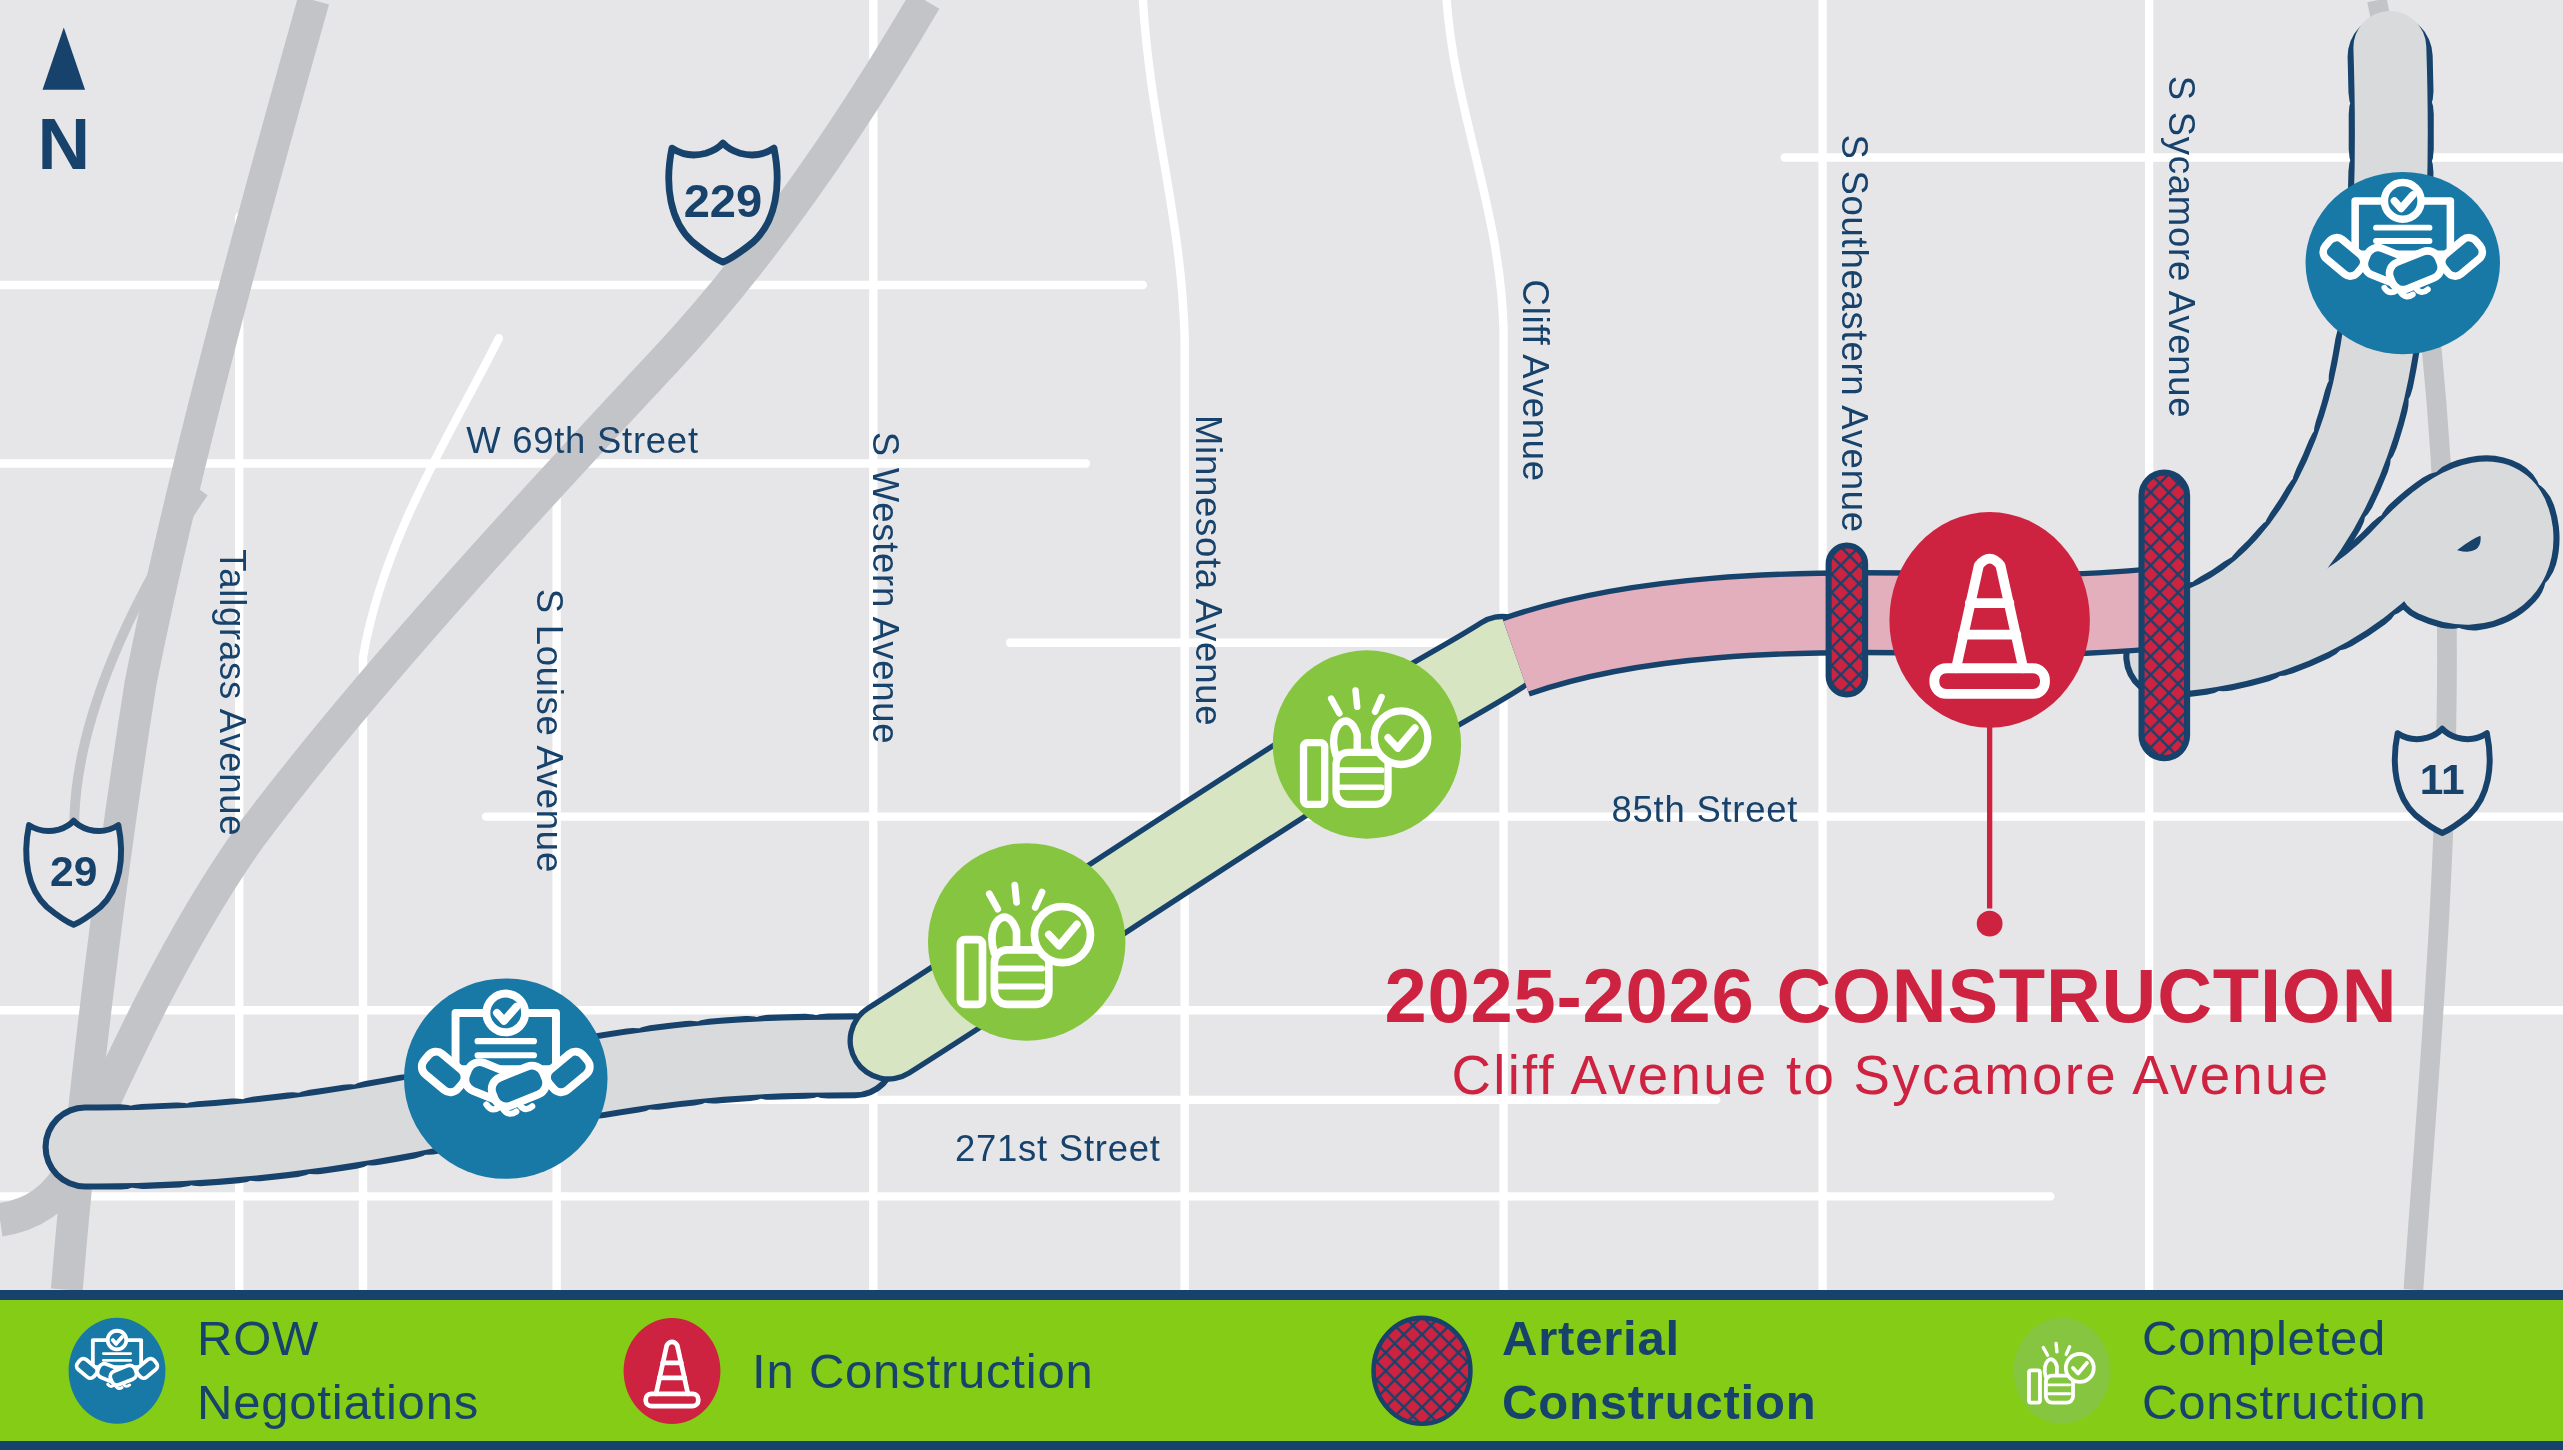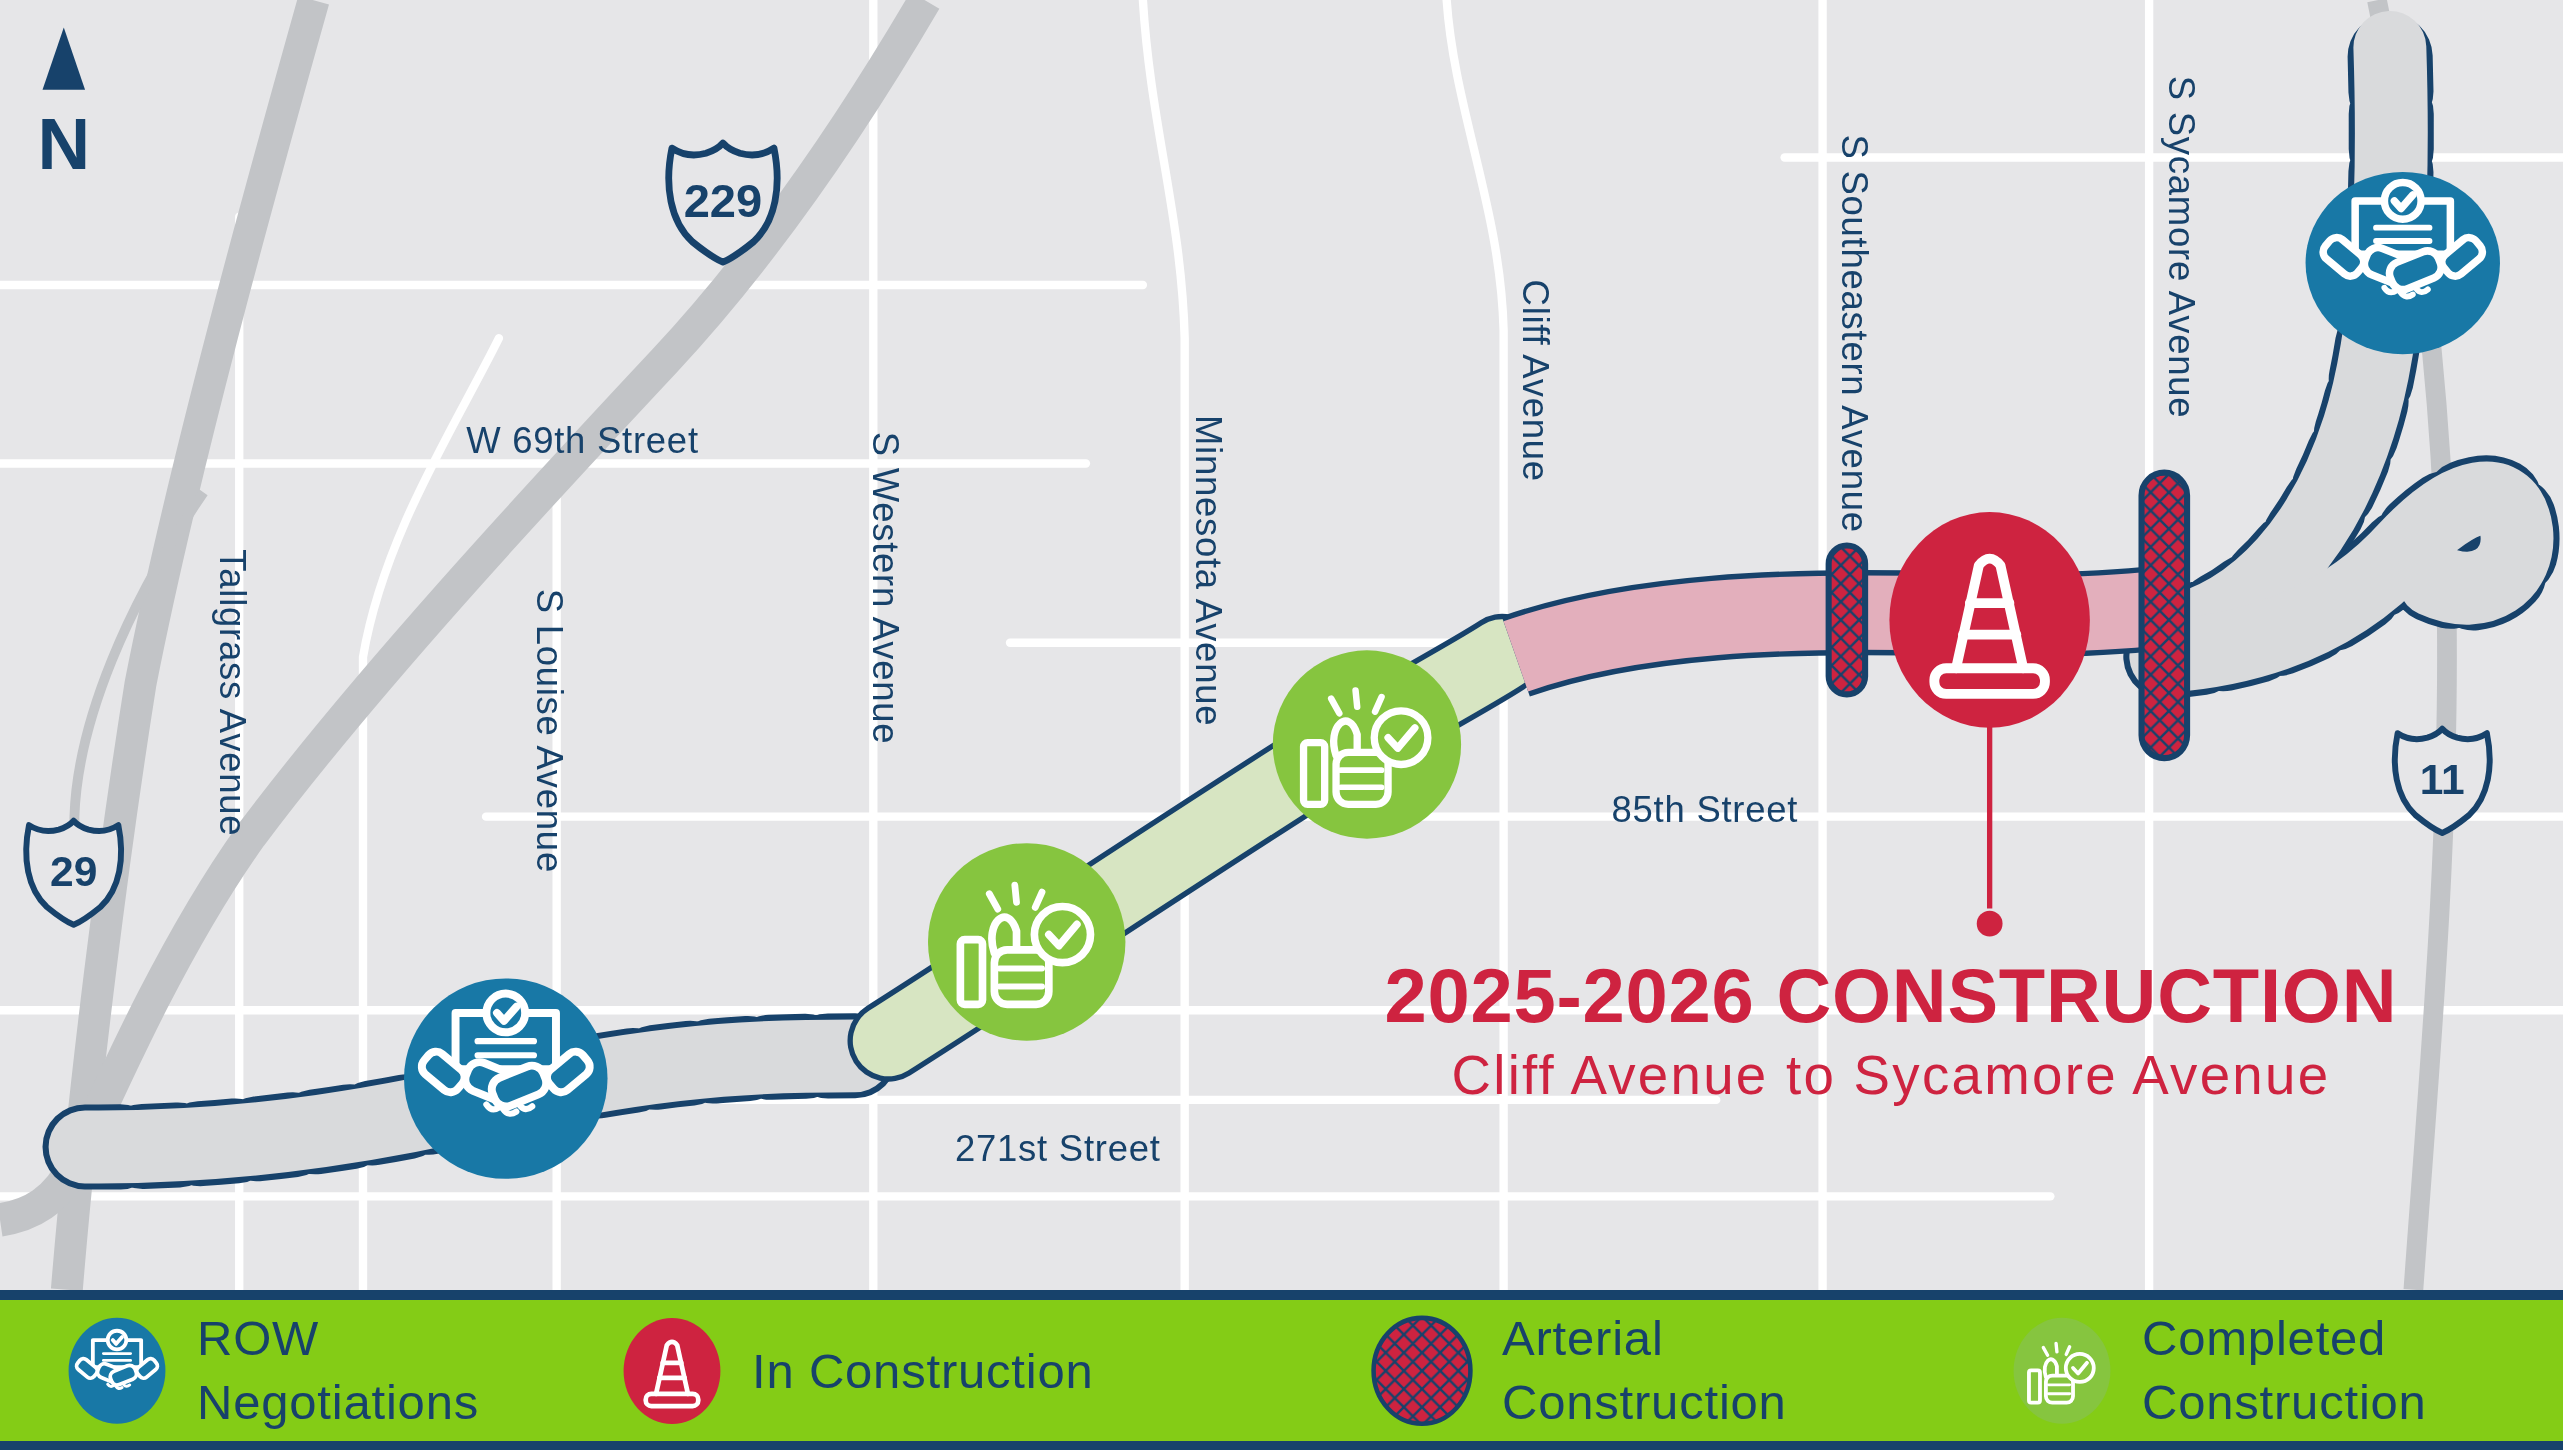--- a/index.html
+++ b/index.html
@@ -22,21 +22,21 @@
 
   .legend{
     position:absolute;left:0;top:1290px;width:2563px;height:161px;
     box-sizing:border-box;background:#84cc16;
     border-top:10px solid #17426b;border-bottom:10px solid #17426b;
   }
   .legend-item{position:absolute;top:50%;transform:translateY(-50%);display:flex;align-items:center;gap:27px;}
   .legend-label{color:#17426b;font-size:49px;font-weight:500;line-height:1.32;letter-spacing:0.8px;}
   .ll-row{width:304px;}
   .ll-in{white-space:nowrap;}
-  .ll-art{width:357px;}
+  .ll-art{width:357px;font-weight:bold;}
   .ll-comp{width:410px;}
 </style>
 </head>
 <body>
 
 <div class="stage">
 
   <svg class="map-svg" width="2563" height="1290" viewBox="0 0 3375 1698">
     <defs>
       <pattern id="xhatch" width="24" height="24" patternUnits="userSpaceOnUse">

